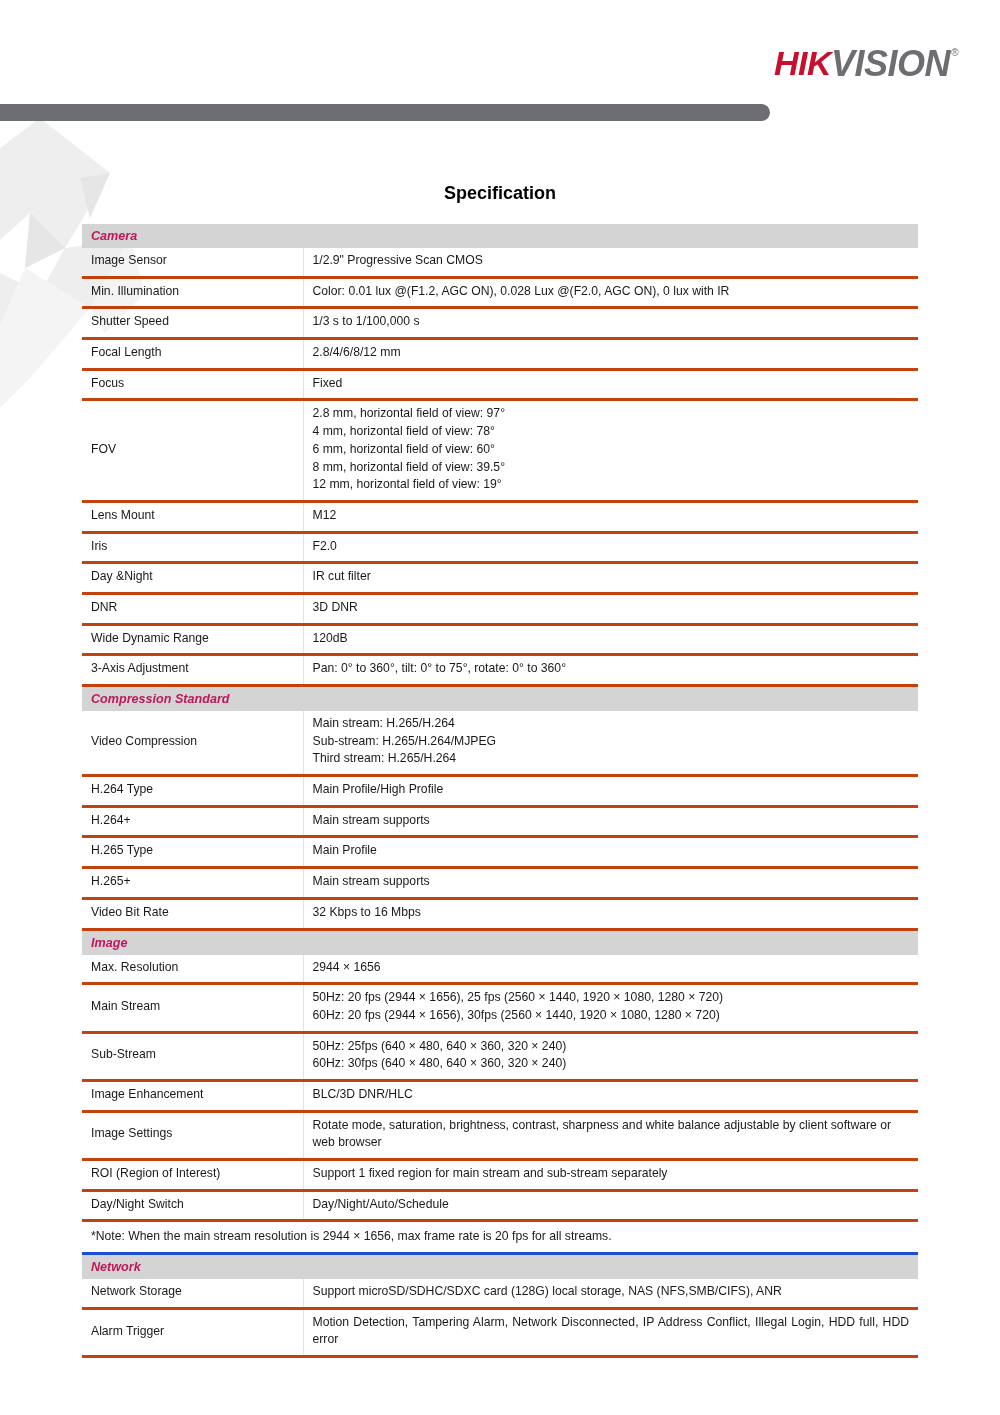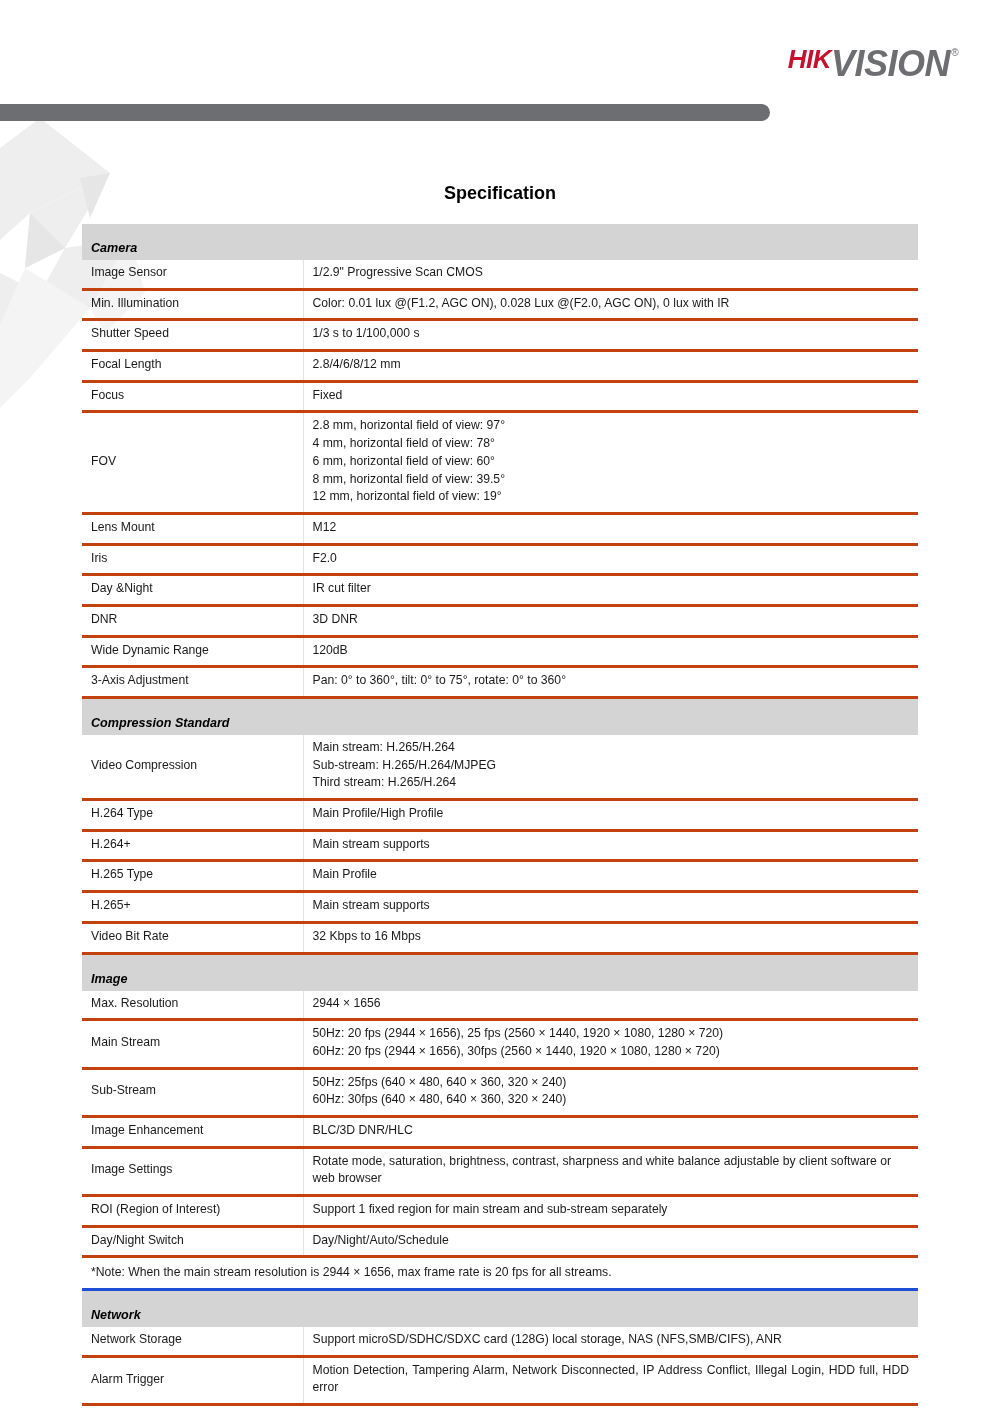--- a/index.html
+++ b/index.html
@@ -33,21 +33,21 @@
     right: 42px;
     top: 46px;
     z-index: 3;
     display: flex;
     align-items: flex-start;
     font-style: italic;
     font-weight: bold;
     letter-spacing: -0.5px;
   }
   .logo-hik {
-    font-size: 26px;
+    font-size: 34px;
     color: #c8102e;
     line-height: 1;
   }
   .logo-vision {
     font-size: 36px;
     color: #6d6e71;
     line-height: 1;
   }
   .logo-reg {
     font-size: 10px;
@@ -97,23 +97,23 @@
     font-size: 12.2px;
   }
   .spec-table col.c-label { width: 221px; }
   .spec-table col.c-value { width: 615px; }
 
   .spec-table tr.section-row td {
     background: #d4d4d4;
     font-style: italic;
     font-weight: bold;
     font-size: 12.6px;
-    padding: 17px 8px 5px 9px;
+    padding: 5px 8px 5px 9px;
     border: none;
-    color: #000000;
+    color: #be185d;
   }
 
   .spec-table td.label,
   .spec-table td.value {
     border-bottom: 3px solid #c2410c;
     padding: 4px 9px 6px 9px;
     vertical-align: middle;
     line-height: 1.45;
   }
   .spec-table td.label {

